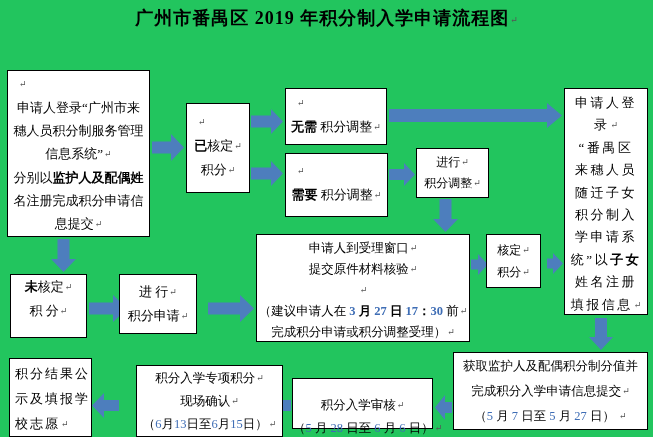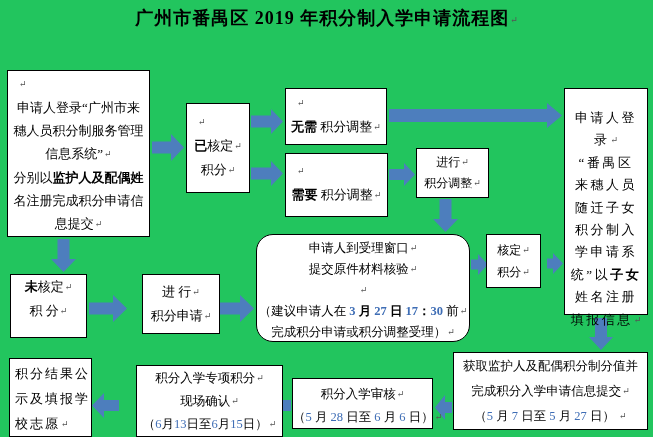--- a/index.html
+++ b/index.html
@@ -21,28 +21,28 @@
   .bd{font-weight:bold;}
   .blu{color:#3E6DB5;}
   .mk{color:#555;font-size:9px;letter-spacing:0;vertical-align:1px;padding-left:1px;}
   #arrow-layer{position:absolute;left:0;top:0;}
   
   .b1 {left:7px;  top:70px; width:143px;height:167px;line-height:23px;padding-top:1px;}
   .b2 {left:186px;top:103px;width:64px; height:90px; line-height:24px;padding-top:6px;}
   .b3 {left:285px;top:88px; width:102px;height:57px; line-height:23px;padding-top:2px;}
   .b4 {left:285px;top:153px;width:103px;height:64px; line-height:23px;padding-top:5px;}
   .b5 {left:416px;top:148px;width:73px; height:50px; line-height:21px;font-size:12px;padding-top:3px;}
-  .b6 {left:256px;top:234px;width:214px;height:108px;line-height:21px;font-size:12.5px;padding-top:3px;border-radius:17px;}
+  .b6 {left:256px;top:234px;width:214px;height:108px;line-height:21px;font-size:12.5px;padding-top:3px;}
   .b7 {left:486px;top:234px;width:55px; height:54px; line-height:22px;font-size:12px;padding-top:4px;}
-  .b8 {left:564px;top:88px; width:84px; height:227px;line-height:22.4px;letter-spacing:2.5px;padding-top:18px;}
+  .b8 {left:564px;top:88px; width:84px; height:227px;line-height:22.4px;letter-spacing:2.5px;padding-top:3px;}
   .b8 .mk{letter-spacing:0;}
   .b9 {left:10px; top:274px;width:77px; height:64px; line-height:24px;}
-  .b10{left:142px;top:274px;width:78px; height:60px; line-height:24px;padding-top:5px;}
+  .b10{left:119px;top:274px;width:78px; height:60px; line-height:24px;padding-top:5px;}
   .b11{left:453px;top:352px;width:195px;height:78px; line-height:25px;font-size:12.5px;padding-top:1px;text-align:center;}
-  .b12{left:292px;top:378px;width:141px;height:51px; line-height:23px;font-size:12.5px;padding-top:4px;}
+  .b12{left:292px;top:378px;width:141px;height:51px; line-height:23px;font-size:12.5px;padding-top:15px;}
   .b13{left:120px;top:365px;width:147px;height:72px; line-height:23px;font-size:12.5px;padding-top:1px;margin-left:16px;}
   .b14{left:9px;  top:358px;width:83px; height:79px; line-height:25px;letter-spacing:2px;text-align:left;padding-left:5px;padding-top:2px;}
 </style>
 </head>
 <body>
 
 <div id="stage">
   <div id="page-title"><span>广州市番禺区 2019 年积分制入学申请流程图</span><span class="mk">↵</span></div>
 
   <svg id="arrow-layer" width="653" height="437" viewBox="0 0 653 437">

